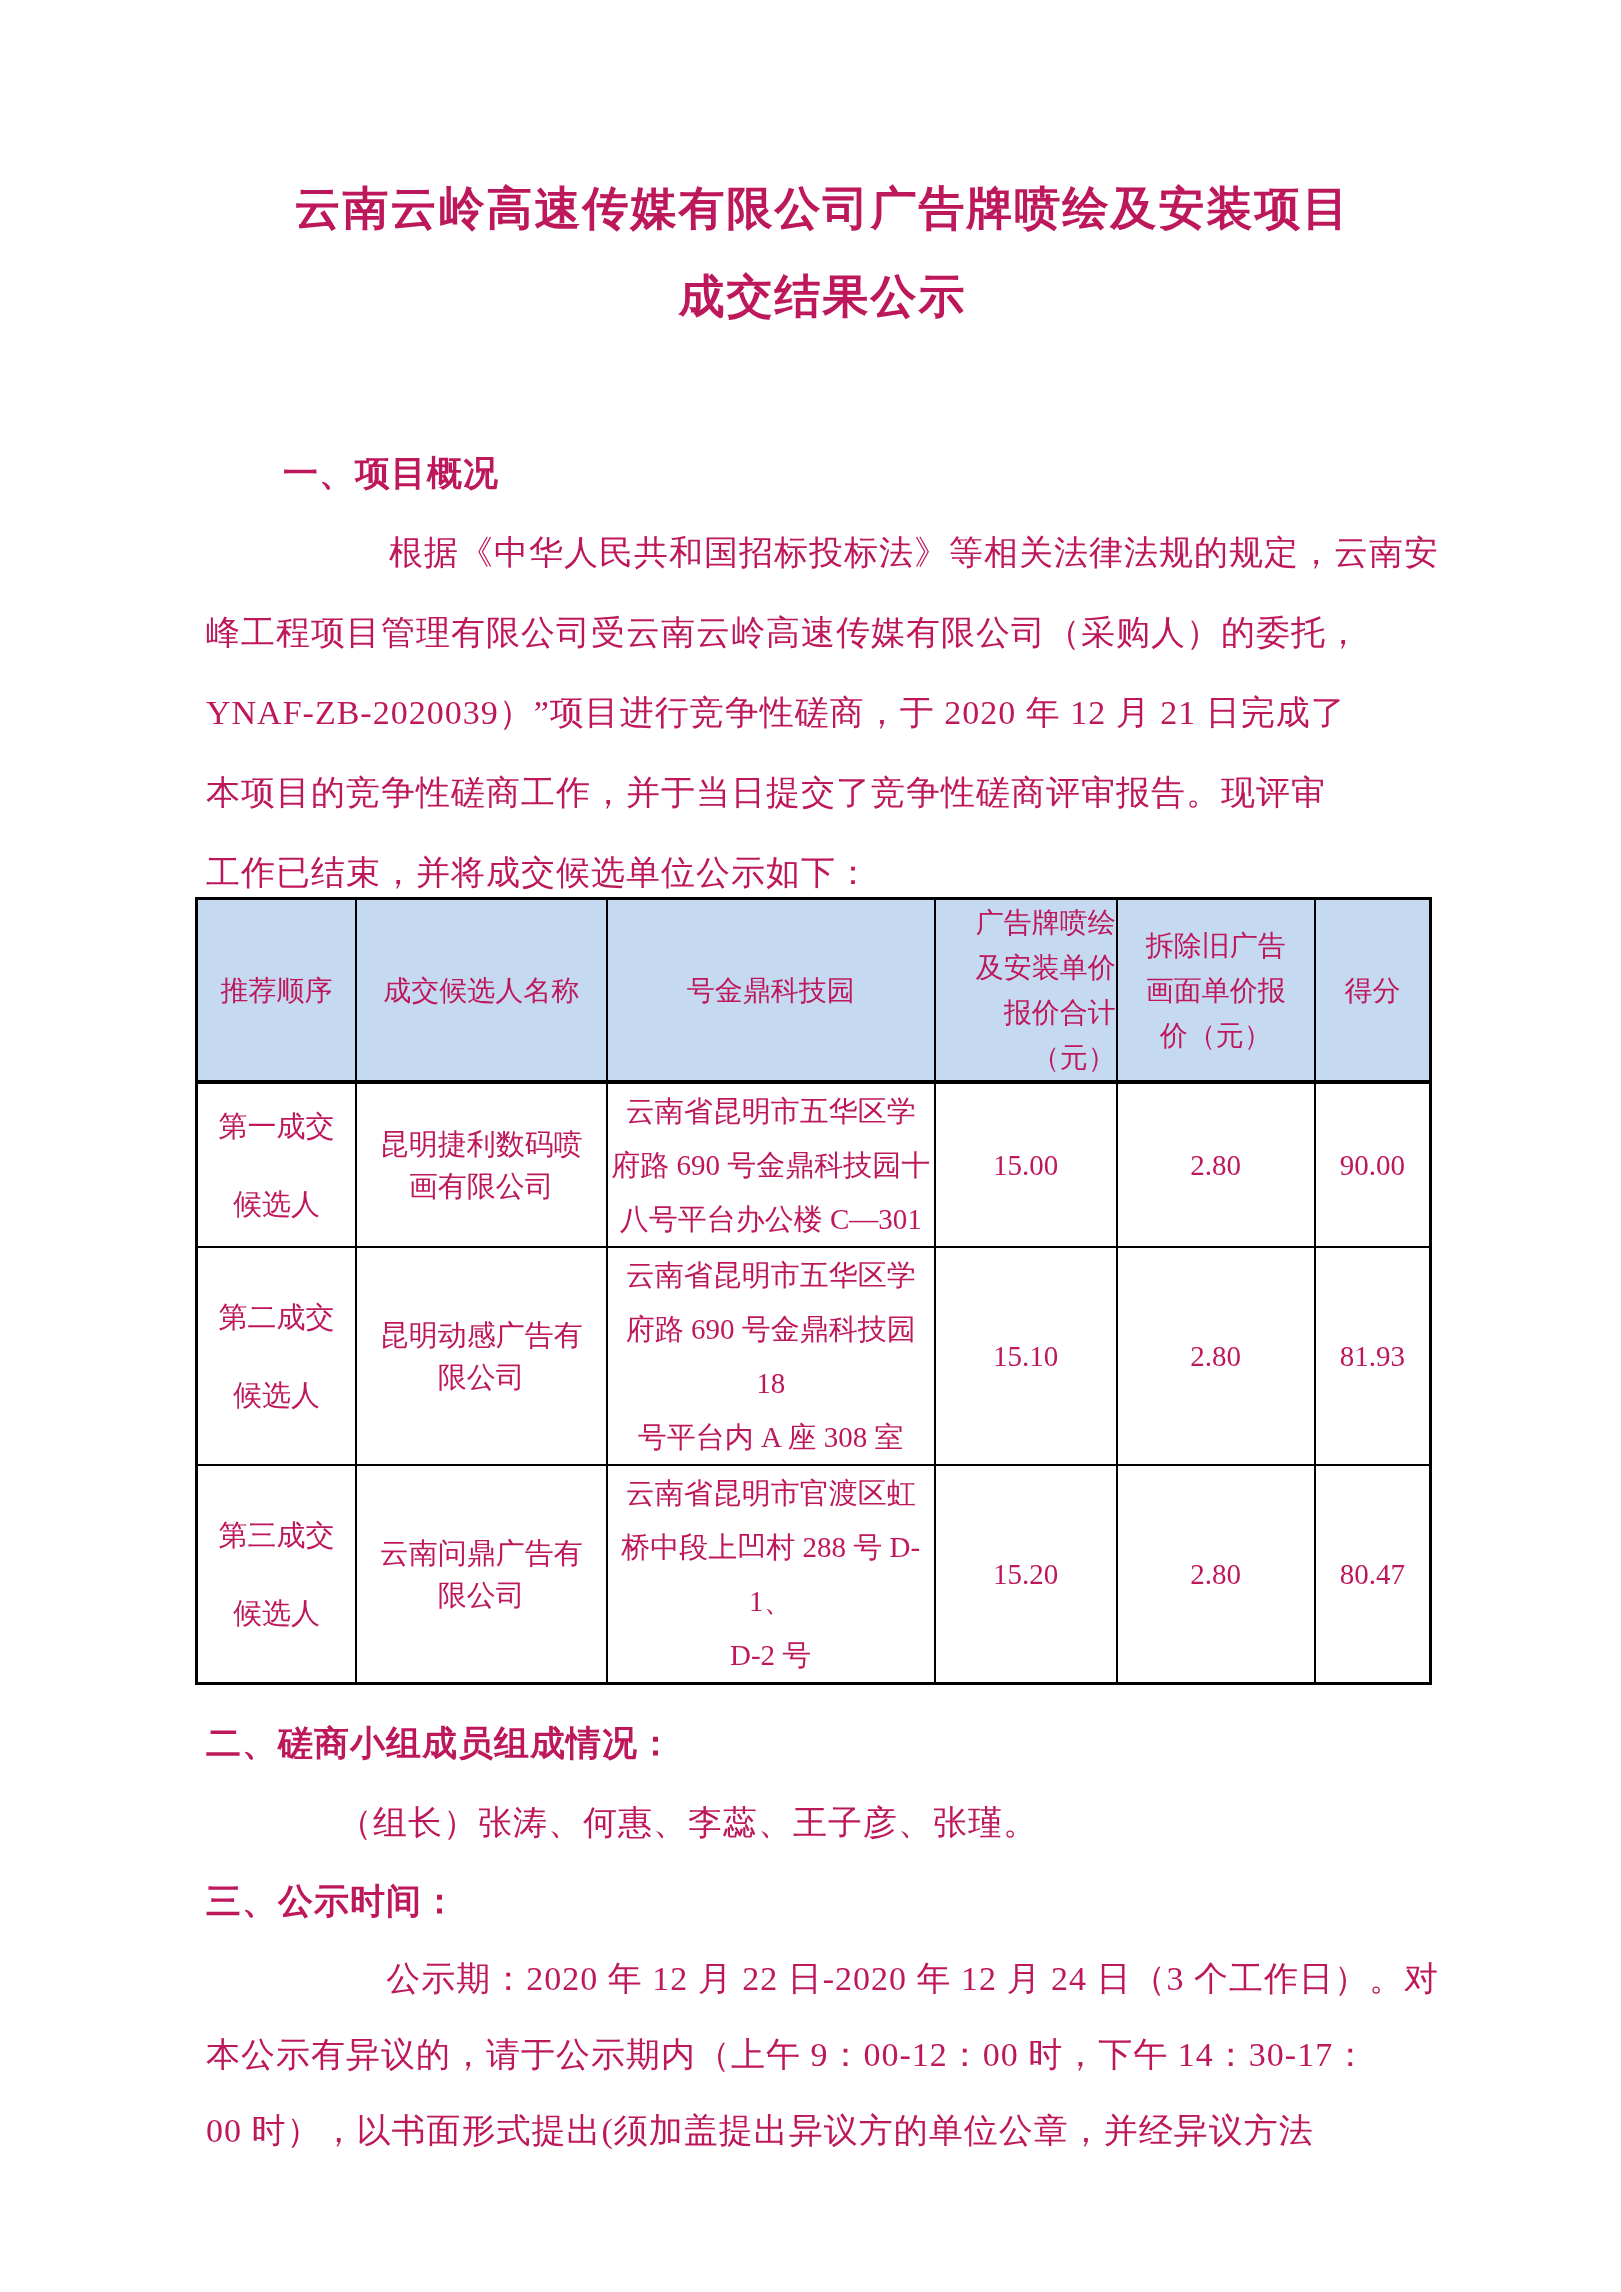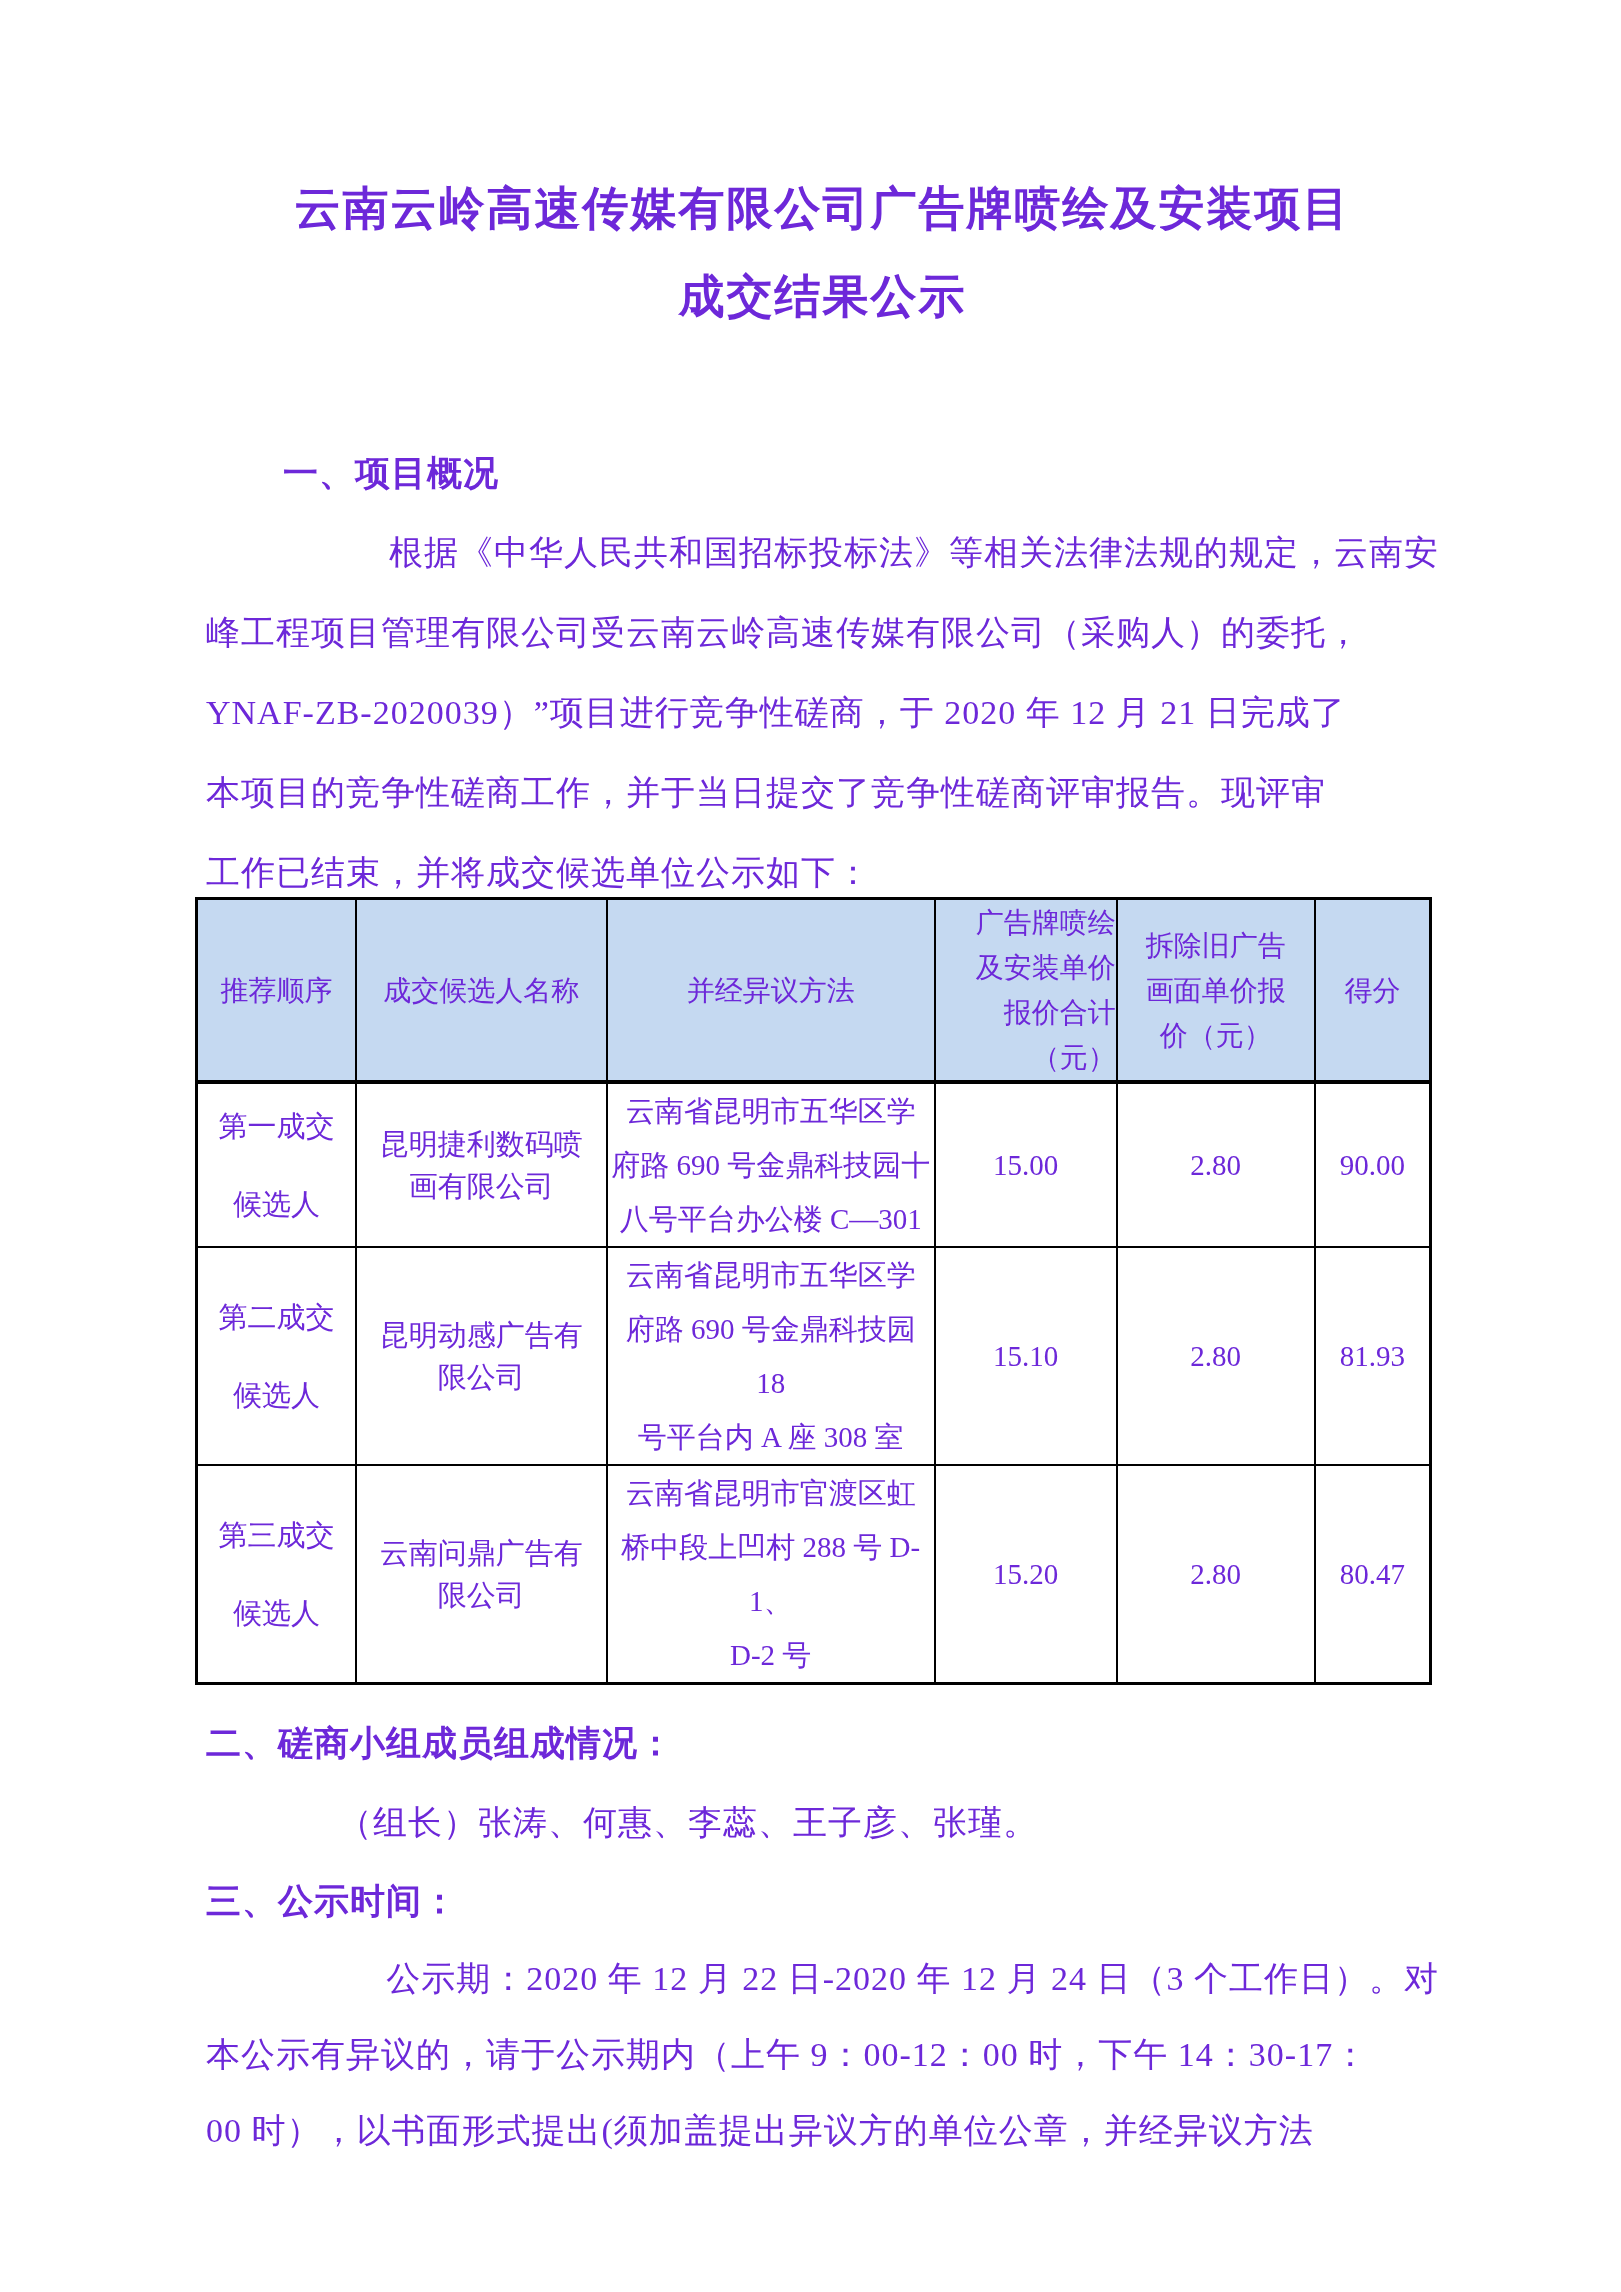--- a/index.html
+++ b/index.html
@@ -3,21 +3,21 @@
 <meta charset="utf-8">
 <style>
   html, body { margin: 0; padding: 0; background: #808080; }
   .page {
     position: relative;
     width: 1621px;
     height: 2293px;
     margin: 0 auto;
     background: #ffffff;
     font-family: "Liberation Serif", "DejaVu Serif", serif;
-    color: #6d28d9;
+    color: #be185d;
     overflow: hidden;
   }
   .content {
     padding: 165px 182px 0 206px;
   }
   .doc-title {
     text-align: center;
     font-weight: bold;
     font-size: 46px;
     line-height: 88px;
@@ -103,21 +103,21 @@
         <col style="width:251px">
         <col style="width:328px">
         <col style="width:182px">
         <col style="width:198px">
         <col style="width:116px">
       </colgroup>
       <thead>
         <tr>
           <th style="background-color: rgb(197, 217, 241);">推荐顺序</th>
           <th style="background-color: rgb(197, 217, 241);">成交候选人名称</th>
-          <th style="background-color: rgb(197, 217, 241);">并经异议方法</th>
+          <th style="background-color: rgb(197, 217, 241);">号金鼎科技园</th>
           <th style="background-color: rgb(197, 217, 241); text-align: right;">广告牌喷绘
 及安装单价
 报价合计
 （元）</th>
           <th style="background-color: rgb(197, 217, 241);">拆除旧广告
 画面单价报
 价（元）</th>
           <th style="background-color: rgb(197, 217, 241);">得分</th>
         </tr>
       </thead>

